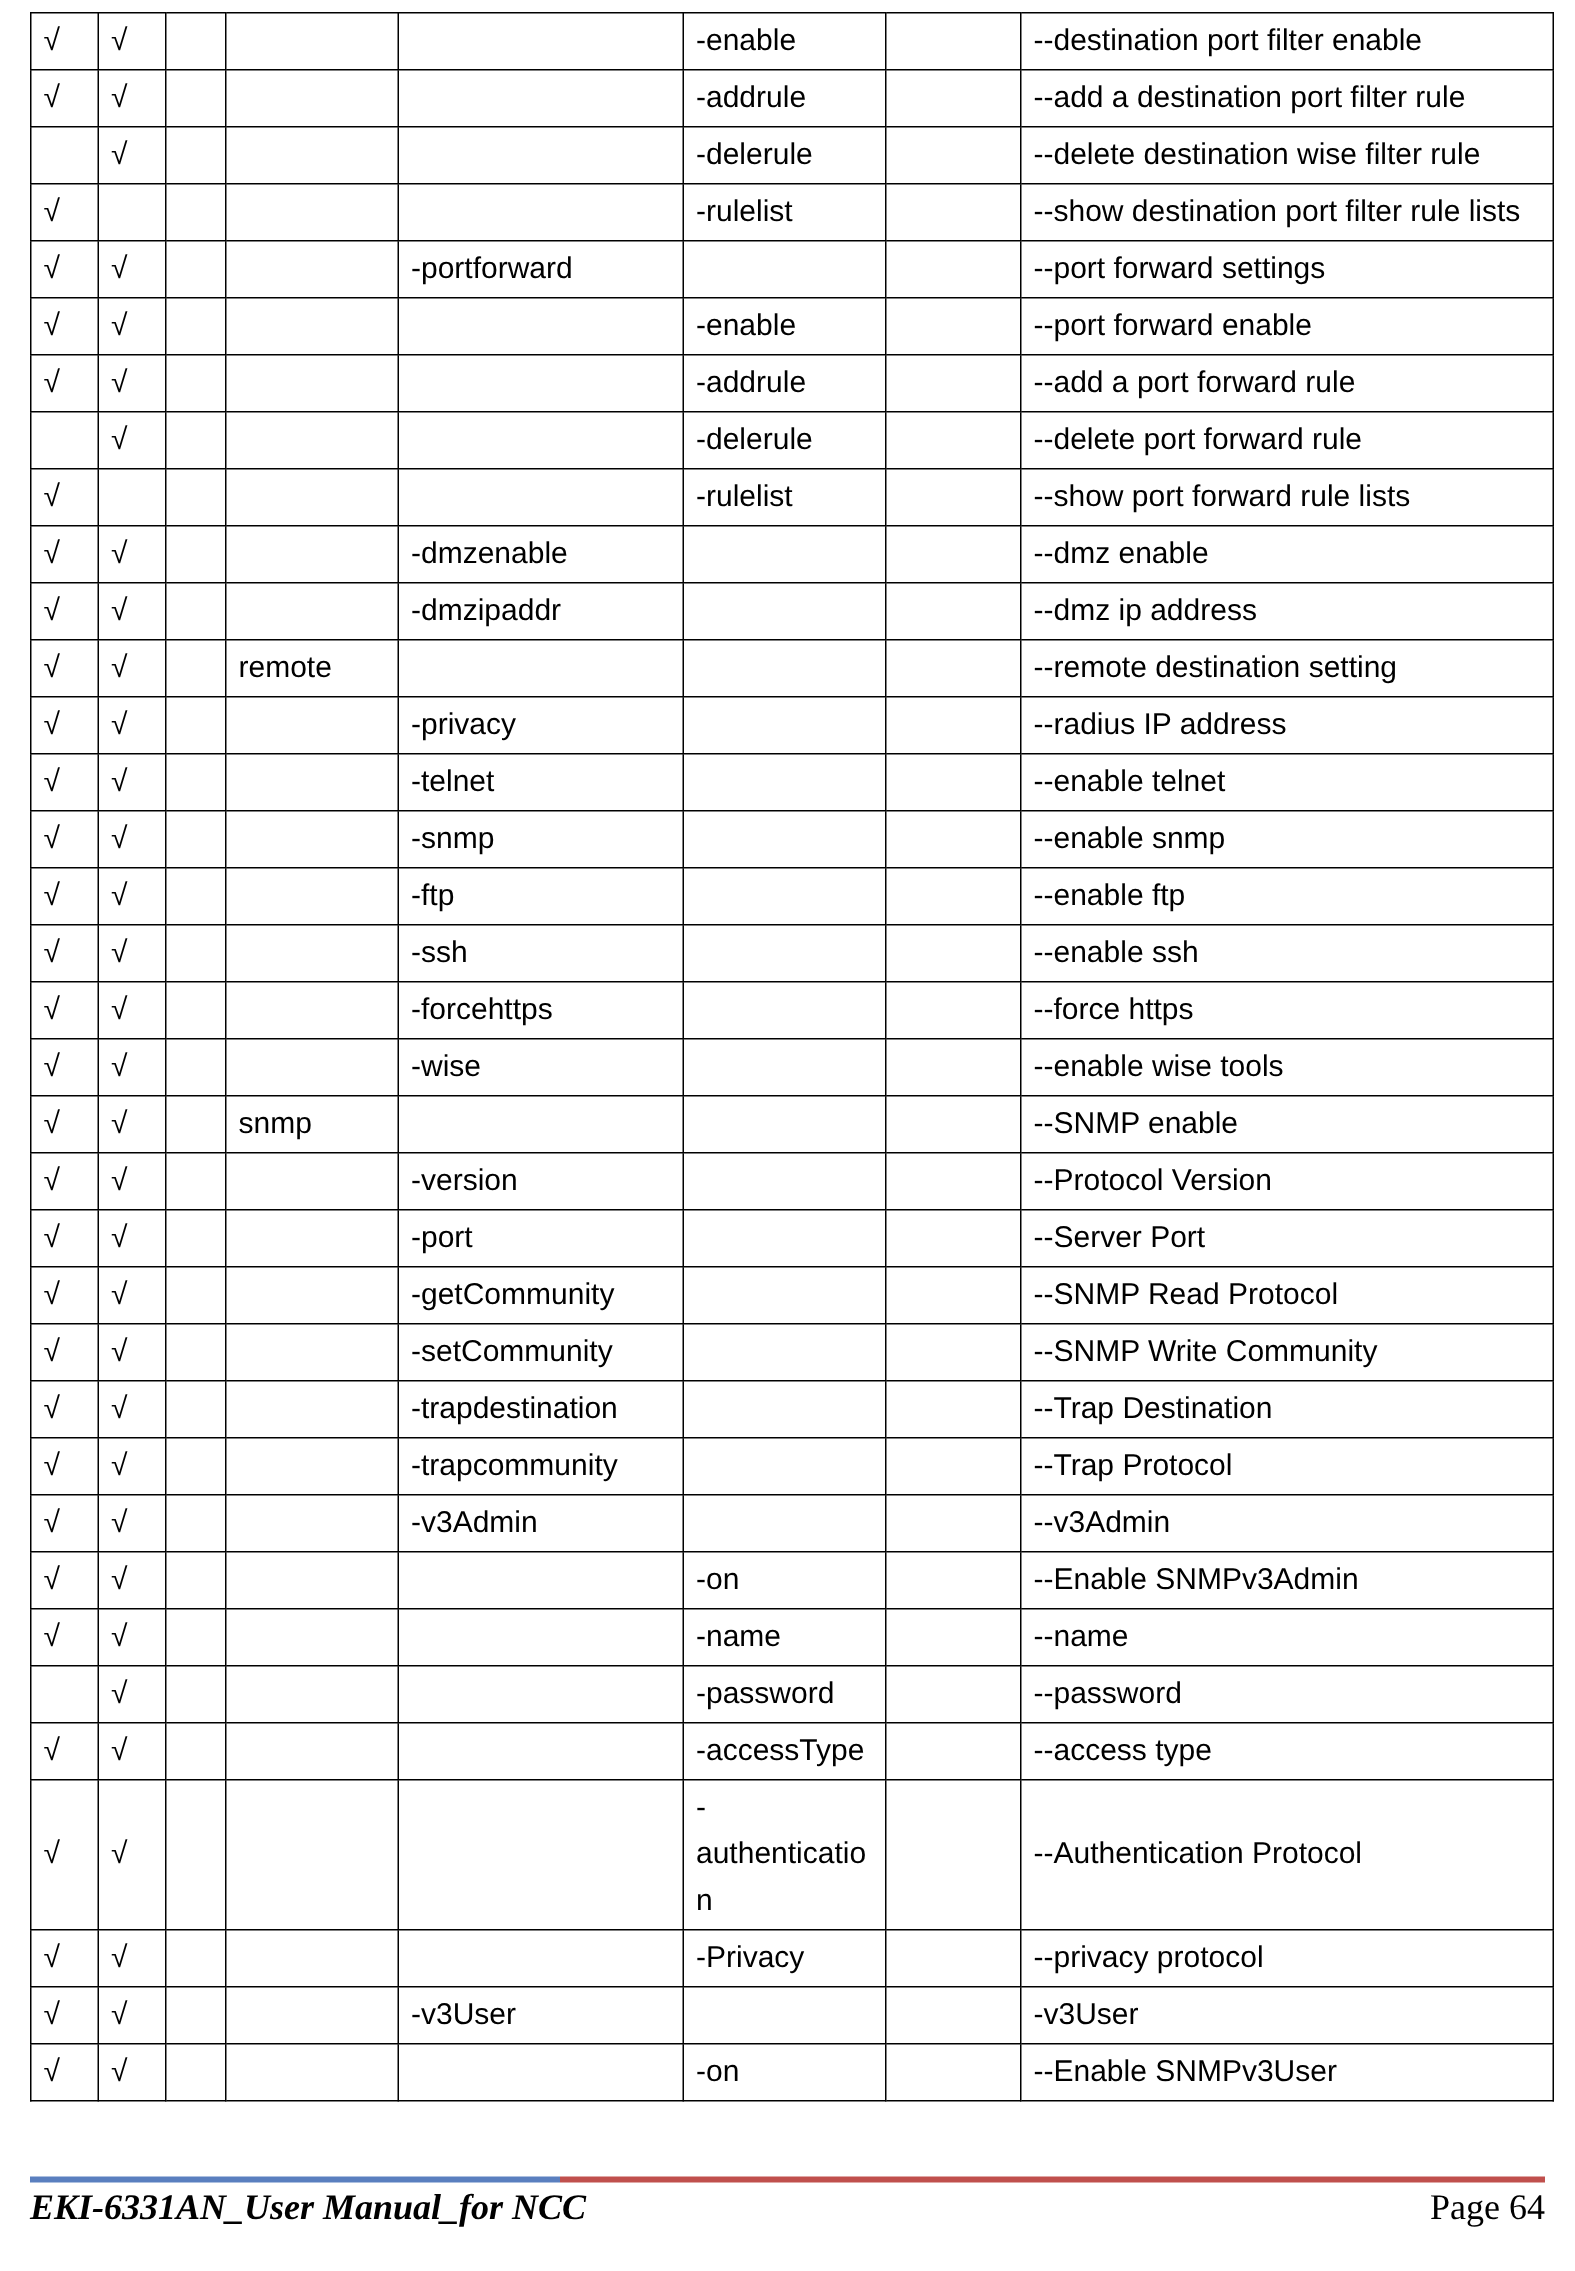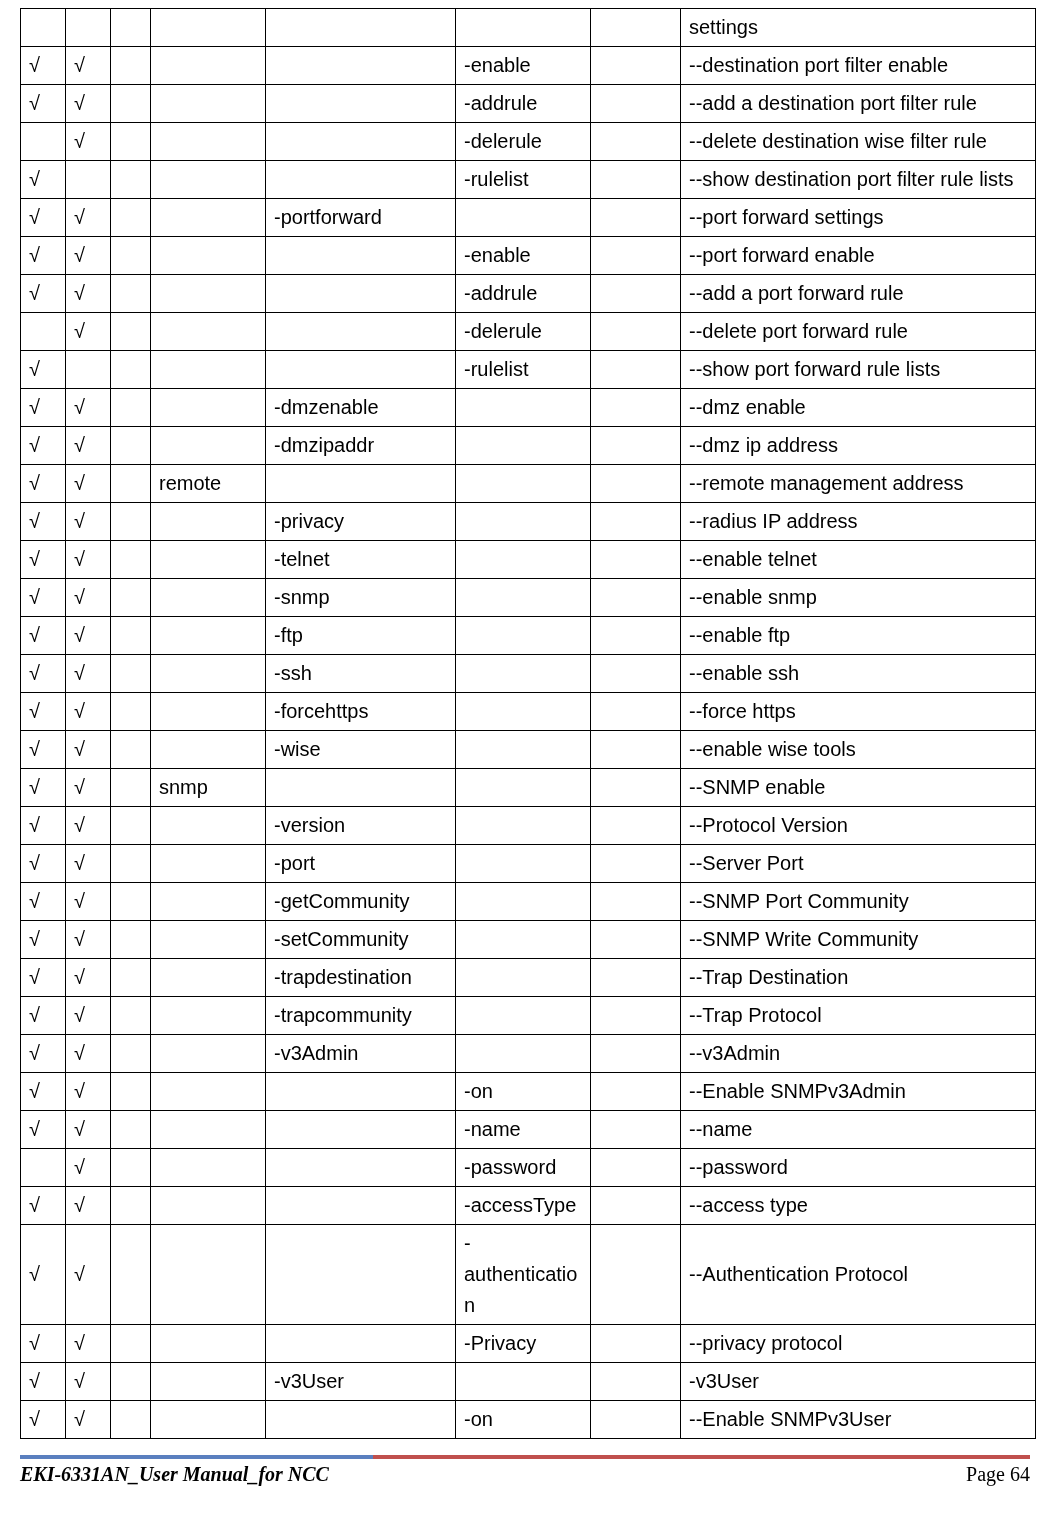--- a/index.html
+++ b/index.html
@@ -35,21 +35,21 @@
     bottom:28px; left:20px; right:20px;
   }
   .footer-line {
     height:4px;
     background:linear-gradient(to right,#5a7fbf 0%,#5a7fbf 35%,#c0504d 35%,#c0504d 100%);
     margin-bottom:4px;
   }
   .footer-text {
     display:flex;
     justify-content:space-between;
-    font-size:20px;
+    font-size:24px;
   }
   .footer-left {
     font-style:italic;
     font-family:"Times New Roman",serif;
     font-weight:bold;
   }
   .footer-right {
     font-family:Liberation Serif, serif;
   }
 </style>
@@ -63,30 +63,20 @@
         <col style="width: 45px;">
         <col style="width: 40px;">
         <col style="width: 115px;">
         <col style="width: 190px;">
         <col style="width: 135px;">
         <col style="width: 90px;">
         <col style="width: 355px;">
       </colgroup>
     <tbody id="tb">
         <tr>
-          <td></td>
-          <td></td>
-          <td></td>
-          <td></td>
-          <td></td>
-          <td></td>
-          <td></td>
-          <td>settings</td>
-        </tr>
-        <tr>
           <td class="check">√</td>
           <td class="check">√</td>
           <td></td>
           <td></td>
           <td></td>
           <td>-enable</td>
           <td></td>
           <td>--destination port filter enable</td>
         </tr>
         <tr>
@@ -190,21 +180,21 @@
           <td>--dmz ip address</td>
         </tr>
         <tr>
           <td class="check">√</td>
           <td class="check">√</td>
           <td></td>
           <td>remote</td>
           <td></td>
           <td></td>
           <td></td>
-          <td>--remote management address</td>
+          <td>--remote destination setting</td>
         </tr>
         <tr>
           <td class="check">√</td>
           <td class="check">√</td>
           <td></td>
           <td></td>
           <td>-privacy</td>
           <td></td>
           <td></td>
           <td>--radius IP address</td>
@@ -300,21 +290,21 @@
           <td>--Server Port</td>
         </tr>
         <tr>
           <td class="check">√</td>
           <td class="check">√</td>
           <td></td>
           <td></td>
           <td>-getCommunity</td>
           <td></td>
           <td></td>
-          <td>--SNMP Port Community</td>
+          <td>--SNMP Read Protocol</td>
         </tr>
         <tr>
           <td class="check">√</td>
           <td class="check">√</td>
           <td></td>
           <td></td>
           <td>-setCommunity</td>
           <td></td>
           <td></td>
           <td>--SNMP Write Community</td>

